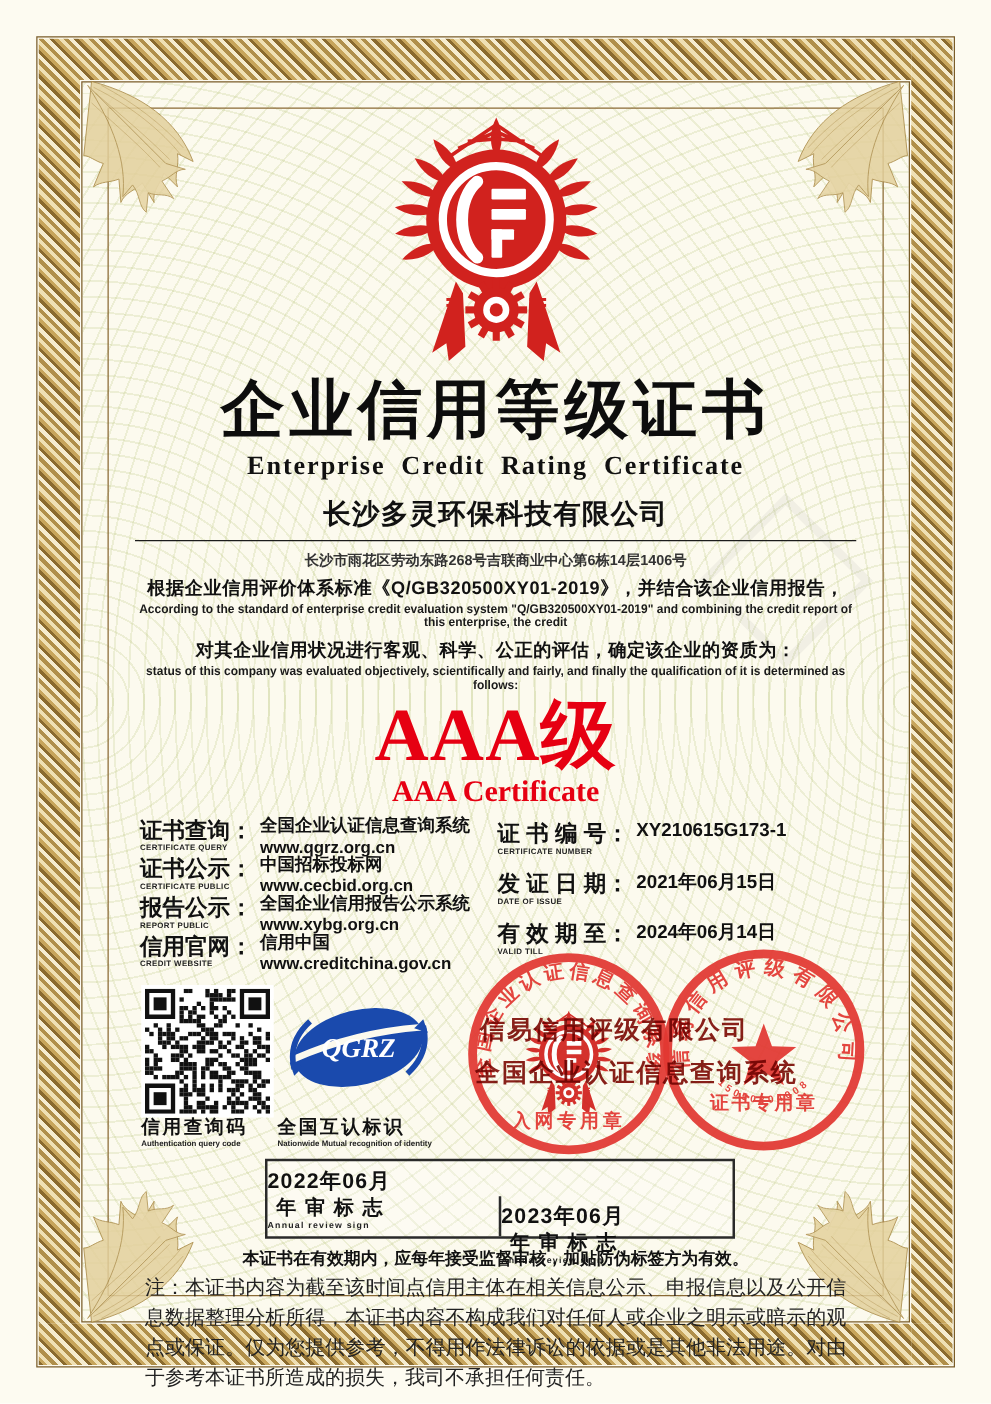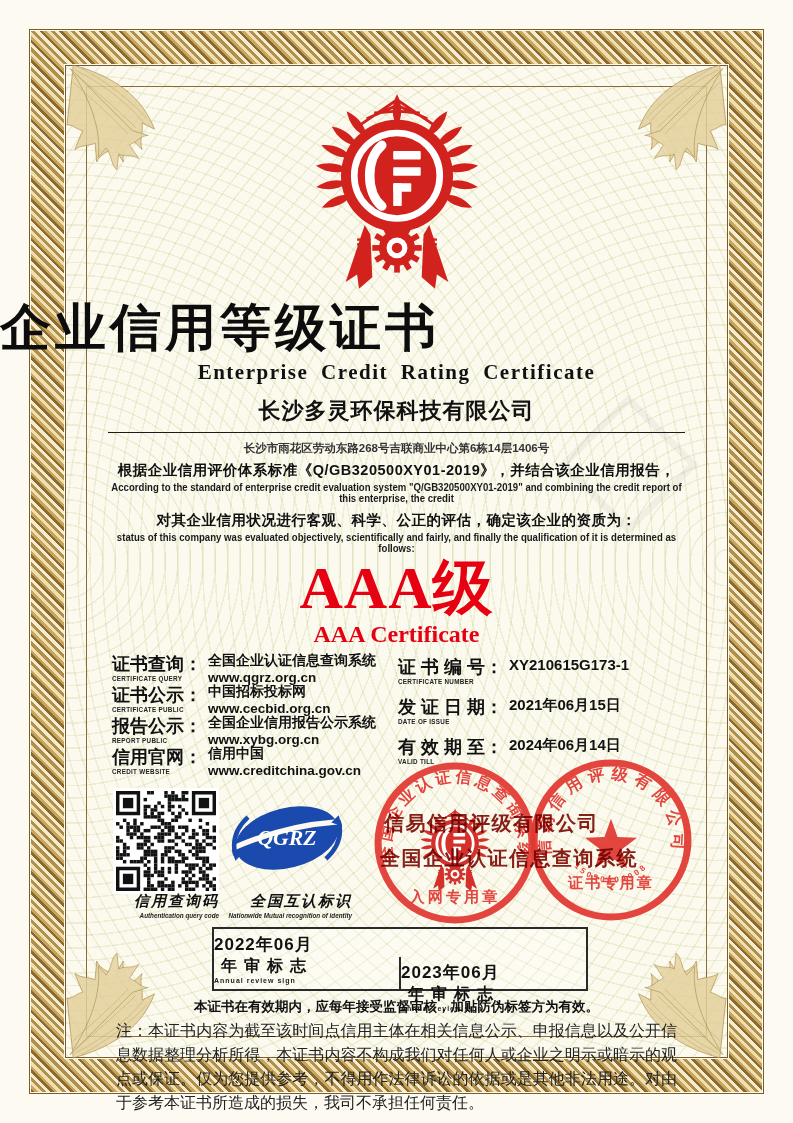--- a/index.html
+++ b/index.html
@@ -17,21 +17,21 @@
       #fcfaee;}
   .corner{position:absolute;width:135px;height:125px;opacity:.85;}
   .c-tl{top:62px;left:62px;}
   .c-tr{top:62px;right:62px;transform:scaleX(-1);}
   .c-bl{bottom:62px;left:62px;transform:scaleY(-1);}
   .c-br{bottom:62px;right:62px;transform:scale(-1,-1);}
   .wm-diamond{position:absolute;top:415px;right:115px;width:85px;height:85px;
       border:7px solid rgba(150,150,150,.10);transform:rotate(45deg);}
   
   .emblem{position:absolute;left:calc(50% - 95px);top:80px;width:190px;height:218px;}
-  .title-cn{position:absolute;top:294px;left:0;right:0;text-align:left;
+  .title-cn{position:absolute;top:294px;left:0;right:0;text-align:center;
       font-size:51px;font-weight:900;letter-spacing:4px;color:#0d0d0d;}
   .title-en{position:absolute;top:360px;left:0;right:0;text-align:center;
       font-family:"Liberation Serif",serif;font-weight:bold;font-size:21px;letter-spacing:1.5px;word-spacing:6px;}
   .company{position:absolute;top:396px;left:0;right:0;text-align:center;font-size:22px;font-weight:600;letter-spacing:1px;}
   .hrule{position:absolute;top:432px;left:108px;right:108px;border-top:1.5px solid #1c1c1c;}
   .address{position:absolute;top:441px;left:0;right:0;text-align:center;font-size:11.5px;font-weight:bold;color:#333;}
   .intro{position:absolute;left:96px;right:96px;text-align:center;}
   .i1{top:461px;} .i2{top:511px;}
   .intro .cn{font-size:14.5px;font-weight:bold;letter-spacing:.5px;}
   .intro .en{font-size:10px;font-weight:bold;margin-top:2px;transform:scaleX(.96);color:#1a1a1a;}
@@ -43,21 +43,21 @@
   
   .irow{position:absolute;display:flex;align-items:flex-start;}
   .ilab{flex:0 0 auto;margin-right:6px;}
   .ilab .cn{font-size:18px;font-weight:bold;white-space:nowrap;}
   .ilab .en{font-size:6.3px;font-weight:bold;color:#222;letter-spacing:.3px;margin-top:-1px;white-space:nowrap;}
   .ival .cn{font-size:14px;font-weight:bold;white-space:nowrap;}
   .ival .url{font-size:13.5px;font-weight:bold;white-space:nowrap;}
   .ival.big{font-size:15px;font-weight:bold;padding-top:1px;white-space:nowrap;}
   
   .qr{position:absolute;left:113px;top:788px;width:100px;height:100px;background:#fff;padding:3px;}
-  .seal-label{position:absolute;text-align:right;font-style:italic;}
+  .seal-label{position:absolute;text-align:left;}
   .seal-label .cn{font-size:15px;font-weight:bold;letter-spacing:2px;}
   .seal-label .en{font-size:6.3px;font-weight:bold;color:#222;margin-top:1px;}
   .qgrz{position:absolute;left:228px;top:790px;width:118px;height:96px;}
   .stamp{position:absolute;width:166px;height:166px;opacity:.93;}
   .st-l{left:372px;top:760px;} .st-r{left:528px;top:757px;}
   .overlay-line{position:absolute;font-size:20px;font-weight:bold;color:#8a201a;
       mix-blend-mode:multiply;white-space:nowrap;letter-spacing:1.5px;}
   .ov1{left:384px;top:810px;} .ov2{left:380px;top:845px;}
   
   .annual{position:absolute;left:212px;top:927px;width:372px;height:60px;display:flex;

